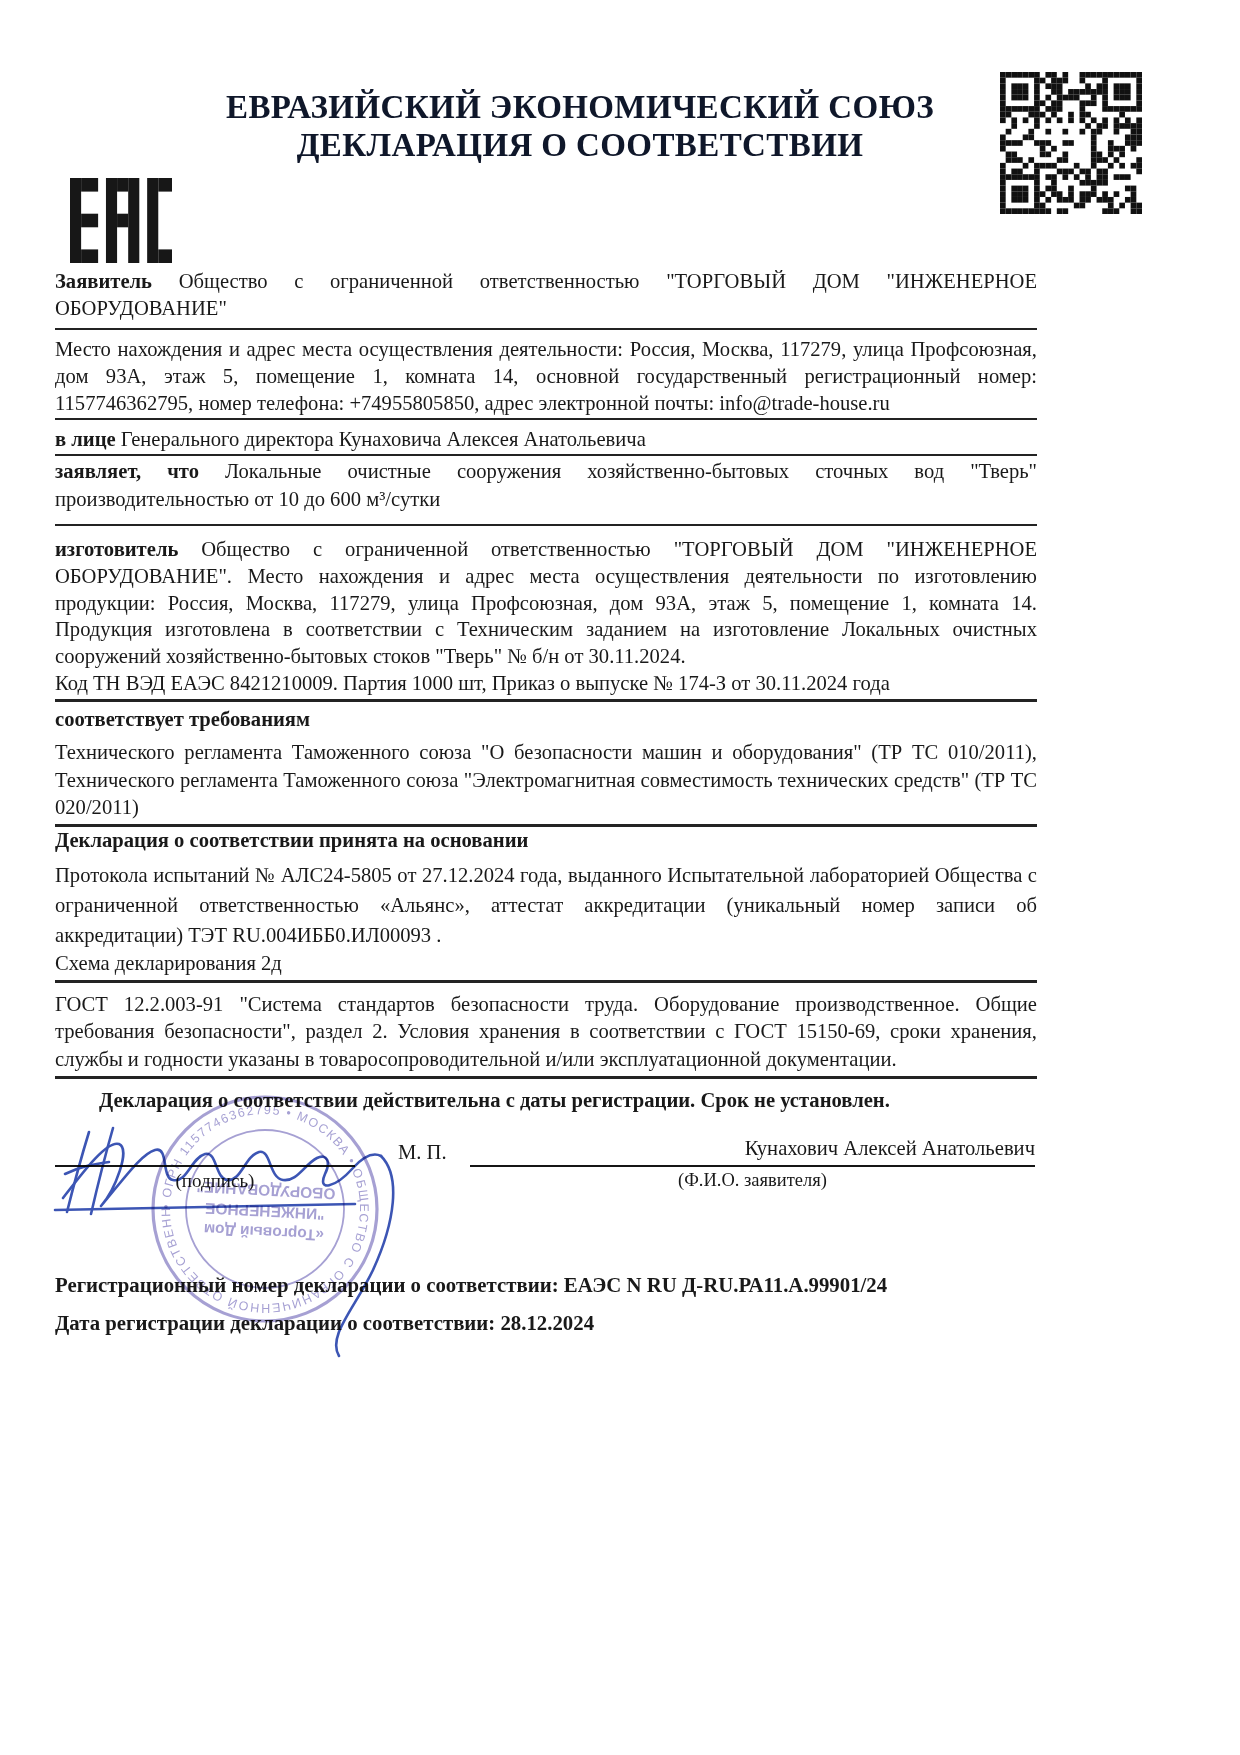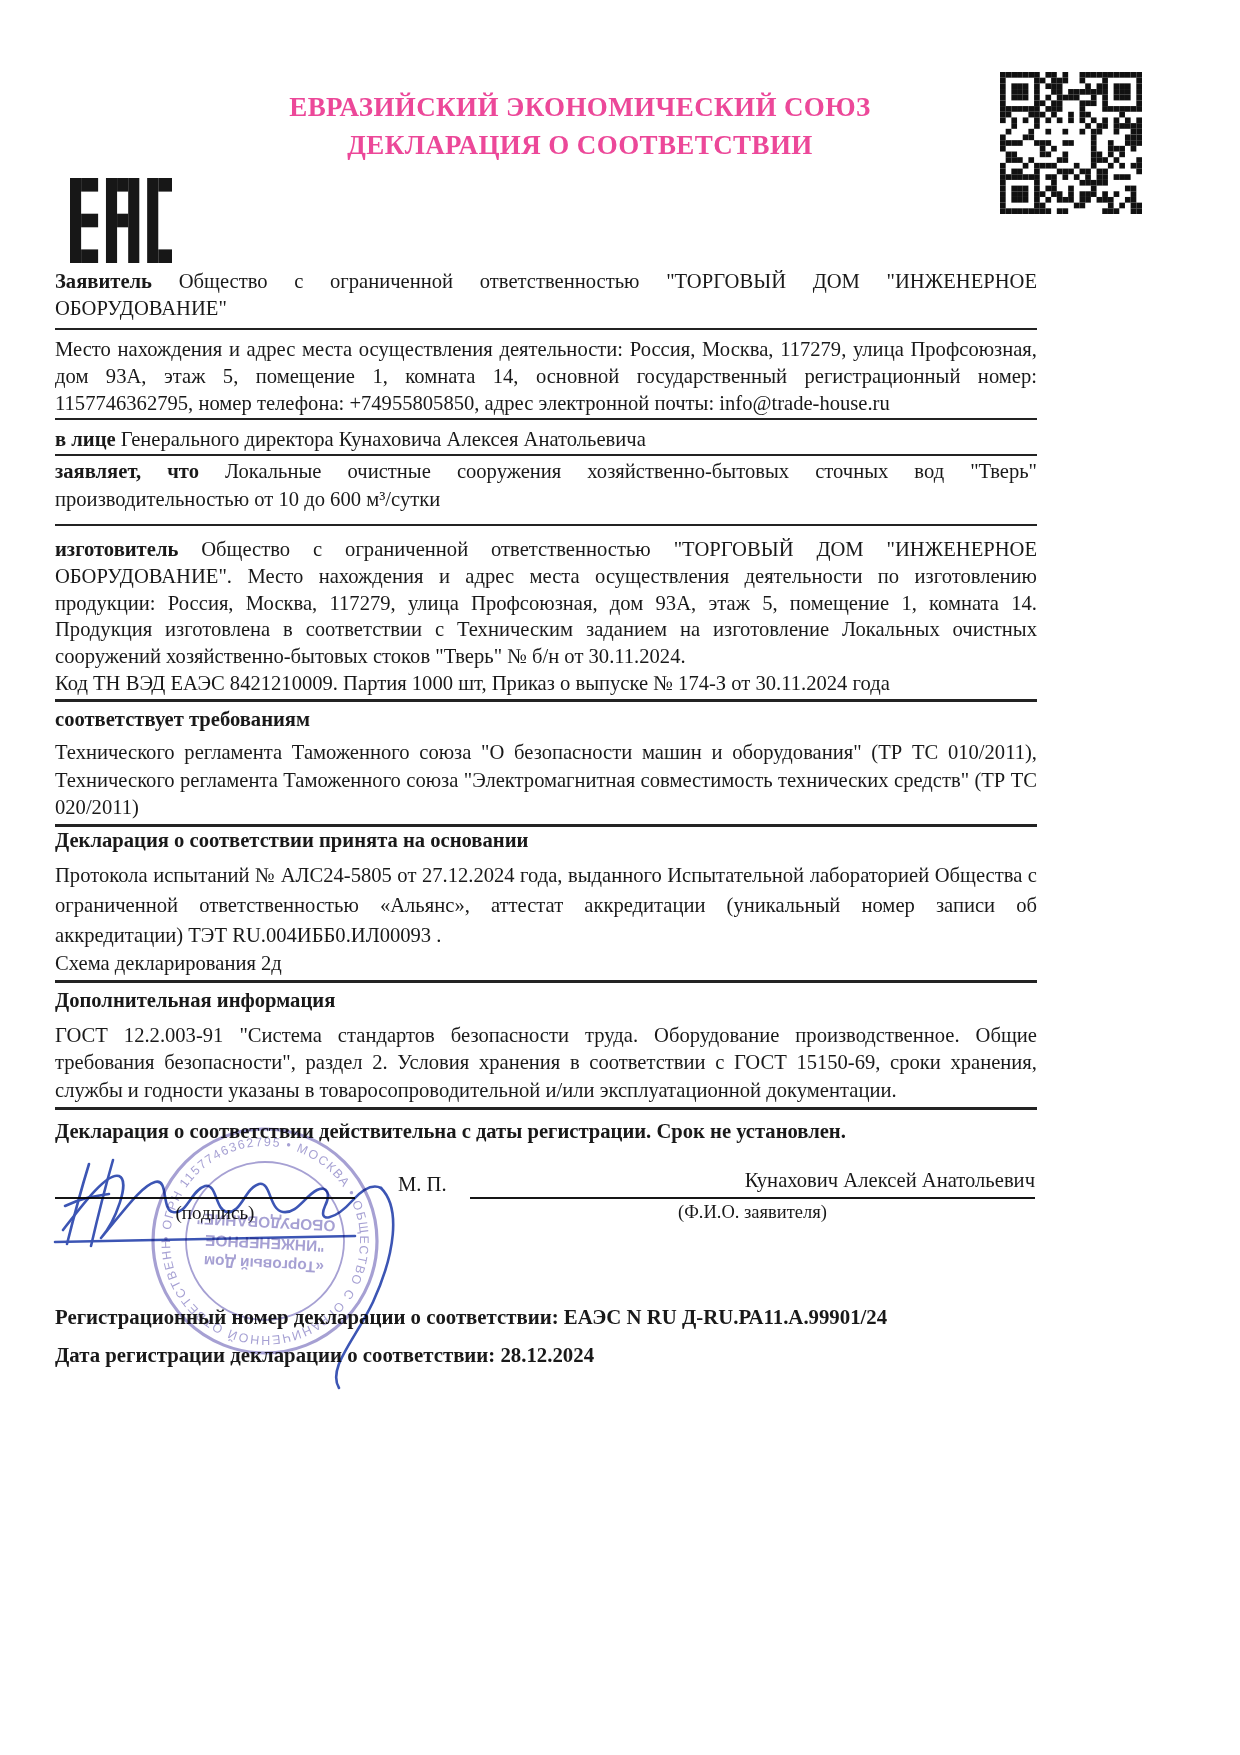--- a/index.html
+++ b/index.html
@@ -4,39 +4,39 @@
 <style>
   html,body{margin:0;padding:0;}
   body{
     width:1240px;height:1755px;position:relative;overflow:hidden;
     background:#ffffff;color:#191919;
     font-family:"Liberation Serif","DejaVu Serif",serif;
     -webkit-font-smoothing:antialiased;
   }
   .doc{position:absolute;left:55px;top:0;width:982px;}
   .title{margin-top:88px;text-align:center;font-weight:bold;
-         font-size:27px;line-height:38px;letter-spacing:.4px;
-         position:relative;left:34px;color:#ec4899;}
+         font-size:33px;line-height:38px;letter-spacing:.4px;
+         position:relative;left:34px;color:#0f172a;}
   .s{font-size:20.6px;line-height:27.4px;}
   .just{text-align:justify;margin-top:10px;}
   b{font-weight:bold;}
   .sec{border-bottom:2.6px solid #232323;}
   .sec1{margin-top:104px;padding-bottom:5px;}
   .sec2{margin-top:6px;line-height:27px;padding-bottom:1px;}
   .sec3{margin-top:6px;padding-bottom:1px;}
   .sec4{margin-top:2px;padding-bottom:11px;}
   .sec5{margin-top:4px;line-height:26.8px;padding-bottom:2px;border-bottom-width:3px;}
   .sec6{margin-top:4px;padding-bottom:2px;border-bottom-width:3px;}
   .sec6 .para{margin-top:6px;line-height:27.5px;}
   .sec7{padding-bottom:2px;border-bottom-width:3px;}
   .sec7 .para{margin-top:6px;line-height:30px;}
   .sec8{margin-top:4px;padding-bottom:3px;border-bottom-width:3px;}
   .sec8 .para{margin-top:8px;line-height:27.5px;}
   .heading{font-weight:bold;}
-  .valid-line{margin-top:8px;font-weight:bold;}
+  .valid-line{margin-top:8px;font-weight:bold;margin-left:44px;}
   
   .qr{position:absolute;left:1000px;top:72px;width:142px;height:142px;}
   .qr svg{display:block;width:142px;height:142px;}
   .eac{position:absolute;left:70px;top:178px;width:102px;height:85px;}
   
   .sig-zone{position:relative;height:130px;margin-top:6px;}
   .hline{border-bottom:2px solid #151515;position:absolute;}
   .sig-line{left:0;top:45px;width:300px;}
   .sig-caption{position:absolute;left:60px;top:50px;width:200px;text-align:center;font-size:19px;}
   .mp{position:absolute;left:343px;top:21px;font-size:20.6px;}
@@ -435,21 +435,20 @@
     <div class="para just">Технического регламента Таможенного союза "О безопасности машин и оборудования" (ТР ТС 010/2011), Технического регламента Таможенного союза "Электромагнитная совместимость технических средств" (ТР ТС 020/2011)</div>
   </div>
 
   <div class="s sec sec7">
     <div class="heading">Декларация о соответствии принята на основании</div>
     <div class="para just">Протокола испытаний № АЛС24-5805 от 27.12.2024 года, выданного Испытательной лабораторией Общества с ограниченной ответственностью «Альянс», аттестат аккредитации (уникальный номер записи об аккредитации)  ТЭТ RU.004ИББ0.ИЛ00093 .</div>
     <div>Схема декларирования 2д</div>
   </div>
 
   <div class="s sec sec8">
-    <div class="heading">Дополнительная информация</div>
     <div class="para just">ГОСТ 12.2.003-91 "Система стандартов безопасности труда. Оборудование производственное. Общие требования безопасности", раздел 2. Условия хранения в соответствии с ГОСТ 15150-69, сроки хранения, службы и годности указаны в товаросопроводительной и/или эксплуатационной документации.</div>
   </div>
 
   <div class="s valid-line">Декларация о соответствии  действительна с даты регистрации. Срок не  установлен.</div>
 
   <div class="sig-zone">
 
     <svg class="stamp" viewBox="0 0 240 240">
       <circle cx="120" cy="120" r="112" fill="none" stroke="#6f66b8" stroke-width="3.2"></circle>
       <circle cx="120" cy="120" r="79" fill="none" stroke="#6f66b8" stroke-width="1.8"></circle>

